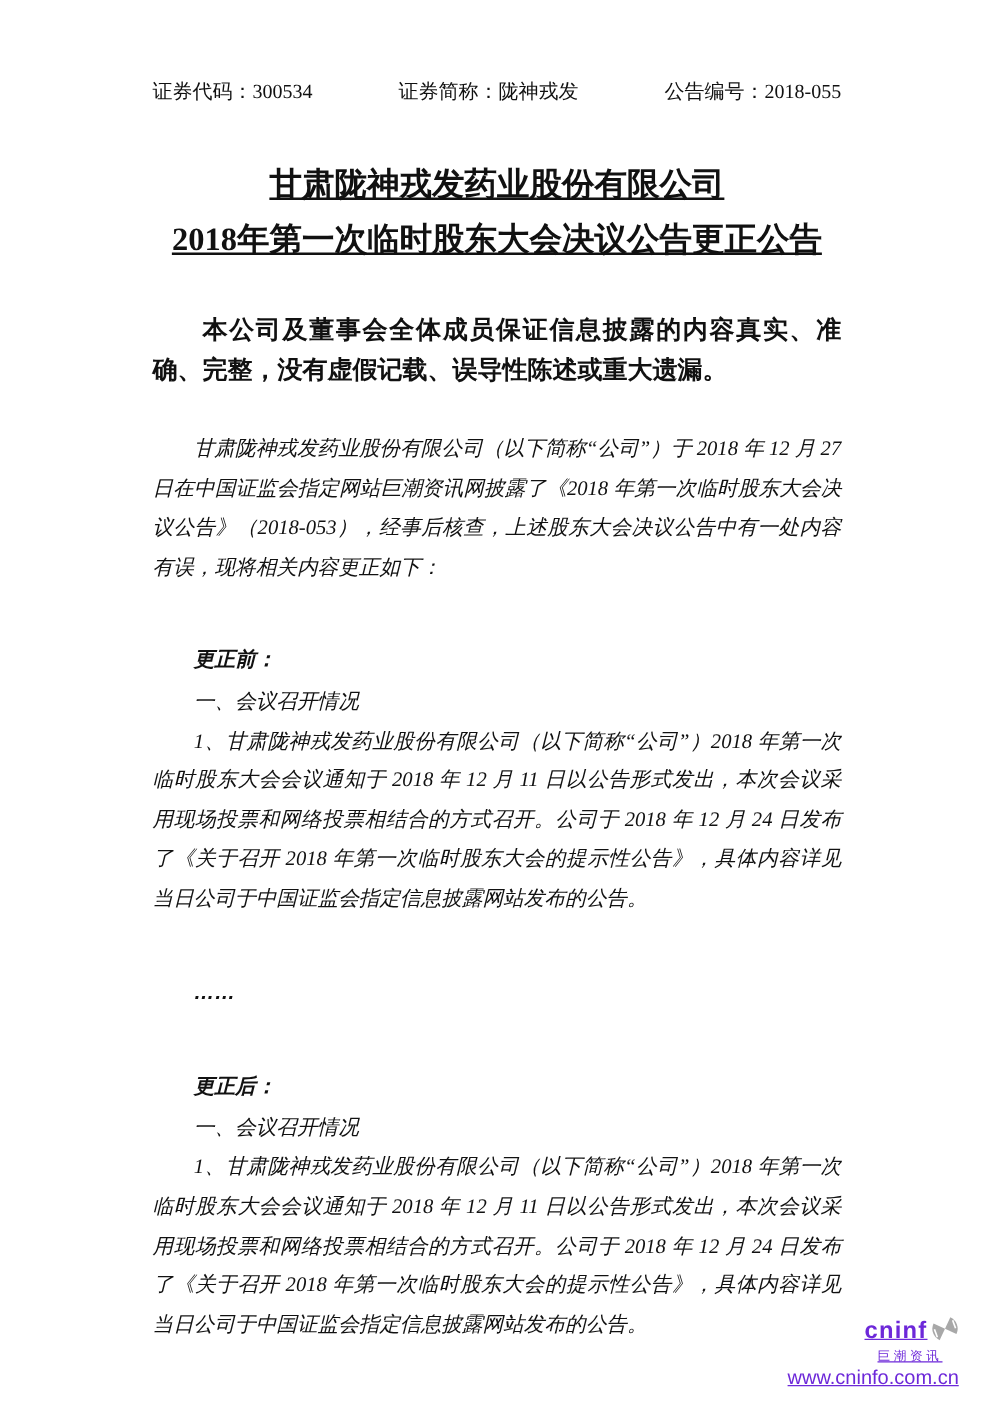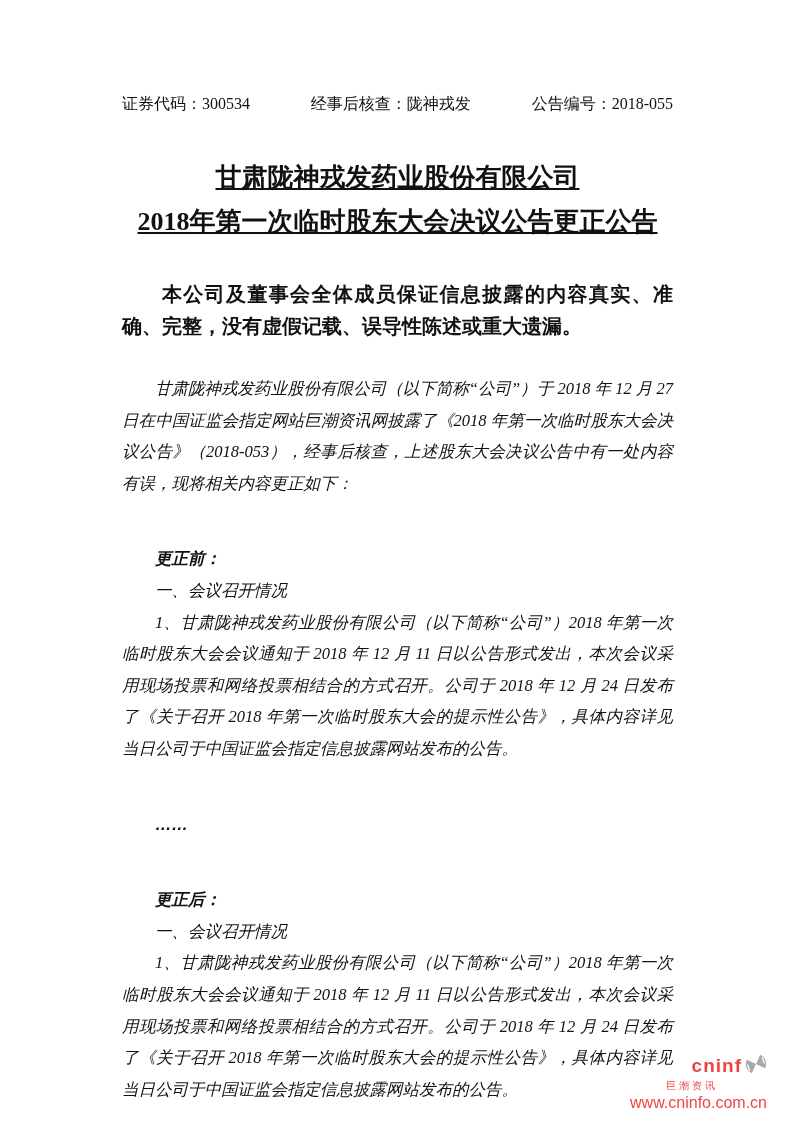--- a/index.html
+++ b/index.html
@@ -12,21 +12,21 @@
     font-family: "Liberation Serif", "DejaVu Serif", serif;
     color: #111111;
   }
   .content {
     position: absolute;
     left: 122px;
     width: 551px;
     top: 0;
   }
   .doc-header {
-    margin-top: 94px;
+    margin-top: 64px;
     display: flex;
     justify-content: space-between;
     font-size: 16px;
     line-height: 20px;
     white-space: nowrap;
   }
   .doc-title {
     margin-top: 42px;
     text-align: center;
     font-weight: bold;
@@ -56,24 +56,25 @@
   }
   .doc-body p.bold {
     font-family: "Liberation Sans", "DejaVu Sans", sans-serif;
     font-weight: bold;
     margin-top: 44px;
   }
   .footer-logo {
     position: absolute;
     right: 26px;
     bottom: 10px;
-    text-align: center;
-    color: #ef4444;
+    text-align: right;
+    color: #6d28d9;
     font-family: "Liberation Sans", "DejaVu Sans", sans-serif;
     line-height: 1.15;
+    text-decoration: underline;
   }
   .footer-logo .brand-row {
     display: flex;
     align-items: center;
     justify-content: flex-end;
     gap: 3px;
   }
   .footer-logo .brand {
     font-size: 19px;
     font-weight: bold;
@@ -91,21 +92,21 @@
   }
 </style>
 </head>
 <body>
 
 <div class="page">
   <div class="content">
 
     <div class="doc-header">
       <span>证券代码：300534</span>
-      <span>经事后核查：陇神戎发</span>
+      <span>证券简称：陇神戎发</span>
       <span>公告编号：2018-055</span>
     </div>
 
     <div class="doc-title">
       <div>甘肃陇神戎发药业股份有限公司</div>
       <div>2018年第一次临时股东大会决议公告更正公告</div>
     </div>
 
     <div class="notice">本公司及董事会全体成员保证信息披露的内容真实、准确、完整，没有虚假记载、误导性陈述或重大遗漏。</div>
 

